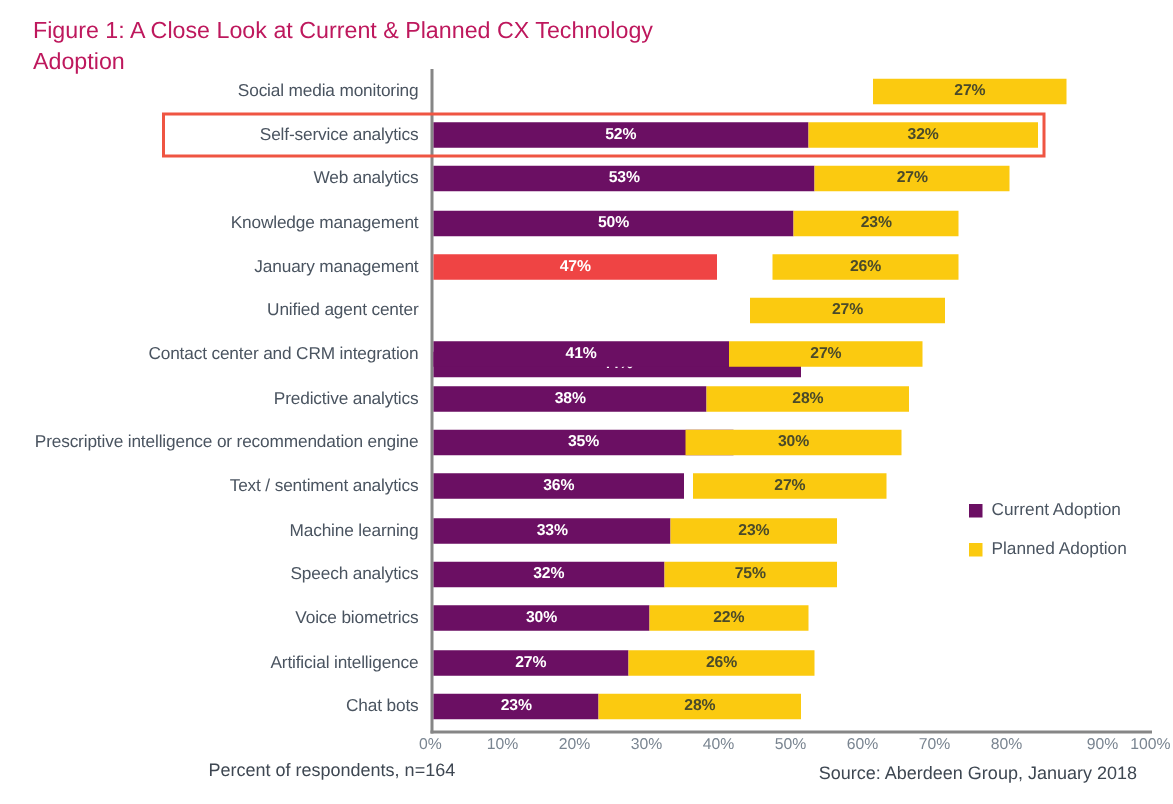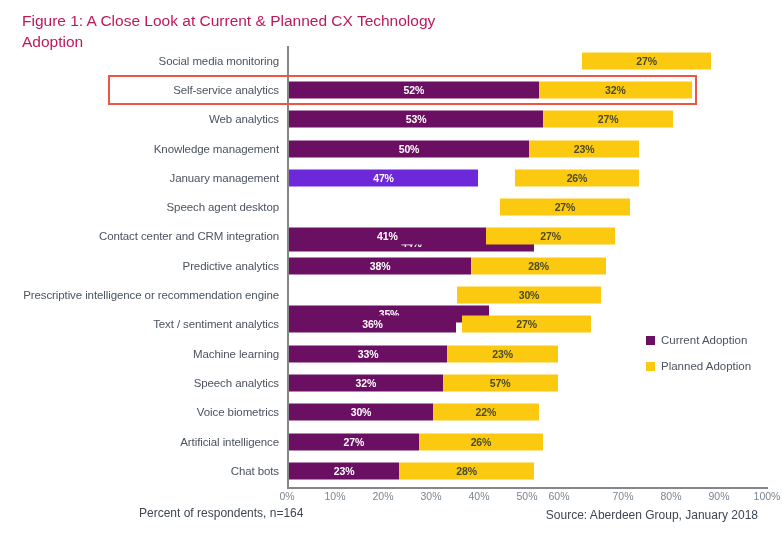--- a/index.html
+++ b/index.html
@@ -207,26 +207,26 @@
       <div class="bar-row" style="top: 87.9px;">
         <div class="cat-label">Knowledge management</div>
         <div class="bar-track">
           <div class="seg seg-current" style="width: 240px; background: rgb(107, 15, 99);">50%</div>
           <div class="seg seg-planned" style="left: 240px; width: 110.4px; background: rgb(251, 202, 16);">23%</div>
         </div>
       </div>
       <div class="bar-row" style="top: 117.2px;">
         <div class="cat-label">January management</div>
         <div class="bar-track">
-          <div class="seg seg-current" style="width: 189px; background: #6d28d9;">47%</div>
+          <div class="seg seg-current" style="width: 189px; background: #ef4444;">47%</div>
           <div class="seg seg-planned" style="left: 225.6px; width: 124.8px; background: rgb(251, 202, 16);">26%</div>
         </div>
       </div>
       <div class="bar-row" style="top: 146.5px;">
-        <div class="cat-label">Speech agent desktop</div>
+        <div class="cat-label">Unified agent center</div>
         <div class="bar-track">
           <div class="seg seg-current" style="width: 245px; background: rgb(107, 15, 99); margin-top: 36px;">44%</div>
           <div class="seg seg-planned" style="left: 211.2px; width: 129.6px; background: rgb(251, 202, 16);">27%</div>
         </div>
       </div>
       <div class="bar-row" style="top: 175.8px;">
         <div class="cat-label">Contact center and CRM integration</div>
         <div class="bar-track">
           <div class="seg seg-current" style="width: 196.8px; background: rgb(107, 15, 99);">41%</div>
           <div class="seg seg-planned" style="left: 196.8px; width: 129.6px; background: rgb(251, 202, 16);">27%</div>
@@ -235,21 +235,21 @@
       <div class="bar-row" style="top: 205.1px;">
         <div class="cat-label">Predictive analytics</div>
         <div class="bar-track">
           <div class="seg seg-current" style="width: 182.4px; background: rgb(107, 15, 99);">38%</div>
           <div class="seg seg-planned" style="left: 182.4px; width: 134.4px; background: rgb(251, 202, 16);">28%</div>
         </div>
       </div>
       <div class="bar-row" style="top: 234.4px;">
         <div class="cat-label">Prescriptive intelligence or recommendation engine</div>
         <div class="bar-track">
-          <div class="seg seg-current" style="width: 200px; background: rgb(107, 15, 99); margin-top: 19px;">35%</div>
+          <div class="seg seg-current" style="width: 200px; background: rgb(107, 15, 99);">35%</div>
           <div class="seg seg-planned" style="left: 168px; width: 144px; background: rgb(251, 202, 16);">30%</div>
         </div>
       </div>
       <div class="bar-row" style="top: 263.7px;">
         <div class="cat-label">Text / sentiment analytics</div>
         <div class="bar-track">
           <div class="seg seg-current" style="width: 167px; background: rgb(107, 15, 99);">36%</div>
           <div class="seg seg-planned" style="left: 172.8px; width: 129.6px; background: rgb(251, 202, 16);">27%</div>
         </div>
       </div>
@@ -257,21 +257,21 @@
         <div class="cat-label">Machine learning</div>
         <div class="bar-track">
           <div class="seg seg-current" style="width: 158.4px; background: rgb(107, 15, 99);">33%</div>
           <div class="seg seg-planned" style="left: 158.4px; width: 110.4px; background: rgb(251, 202, 16);">23%</div>
         </div>
       </div>
       <div class="bar-row" style="top: 322.3px;">
         <div class="cat-label">Speech analytics</div>
         <div class="bar-track">
           <div class="seg seg-current" style="width: 153.6px; background: rgb(107, 15, 99);">32%</div>
-          <div class="seg seg-planned" style="left: 153.6px; width: 115.2px; background: rgb(251, 202, 16);">57%</div>
+          <div class="seg seg-planned" style="left: 153.6px; width: 115.2px; background: rgb(251, 202, 16);">75%</div>
         </div>
       </div>
       <div class="bar-row" style="top: 351.6px;">
         <div class="cat-label">Voice biometrics</div>
         <div class="bar-track">
           <div class="seg seg-current" style="width: 144px; background: rgb(107, 15, 99);">30%</div>
           <div class="seg seg-planned" style="left: 144px; width: 105.6px; background: rgb(251, 202, 16);">22%</div>
         </div>
       </div>
       <div class="bar-row" style="top: 380.9px;">
@@ -292,24 +292,24 @@
 
   <div id="highlight-box" style="top: 28.95px; border-color: rgb(239, 85, 66);"></div>
 
   <div id="x-ticks">
       <div class="x-tick" style="left: 0px;">0%</div>
       <div class="x-tick" style="left: 48px;">10%</div>
       <div class="x-tick" style="left: 96px;">20%</div>
       <div class="x-tick" style="left: 144px;">30%</div>
       <div class="x-tick" style="left: 192px;">40%</div>
       <div class="x-tick" style="left: 240px;">50%</div>
-      <div class="x-tick" style="left: 272px;">60%</div>
+      <div class="x-tick" style="left: 288px;">60%</div>
       <div class="x-tick" style="left: 336px;">70%</div>
       <div class="x-tick" style="left: 384px;">80%</div>
-      <div class="x-tick" style="left: 432px;">90%</div>
+      <div class="x-tick" style="left: 448px;">90%</div>
       <div class="x-tick" style="left: 480px;">100%</div>
     </div>
 
   <div id="legend">
       <div class="legend-item">
         <span class="legend-swatch" style="background: rgb(107, 15, 99);"></span>
         <span>Current Adoption</span>
       </div>
       <div class="legend-item">
         <span class="legend-swatch" style="background: rgb(251, 202, 16);"></span>

